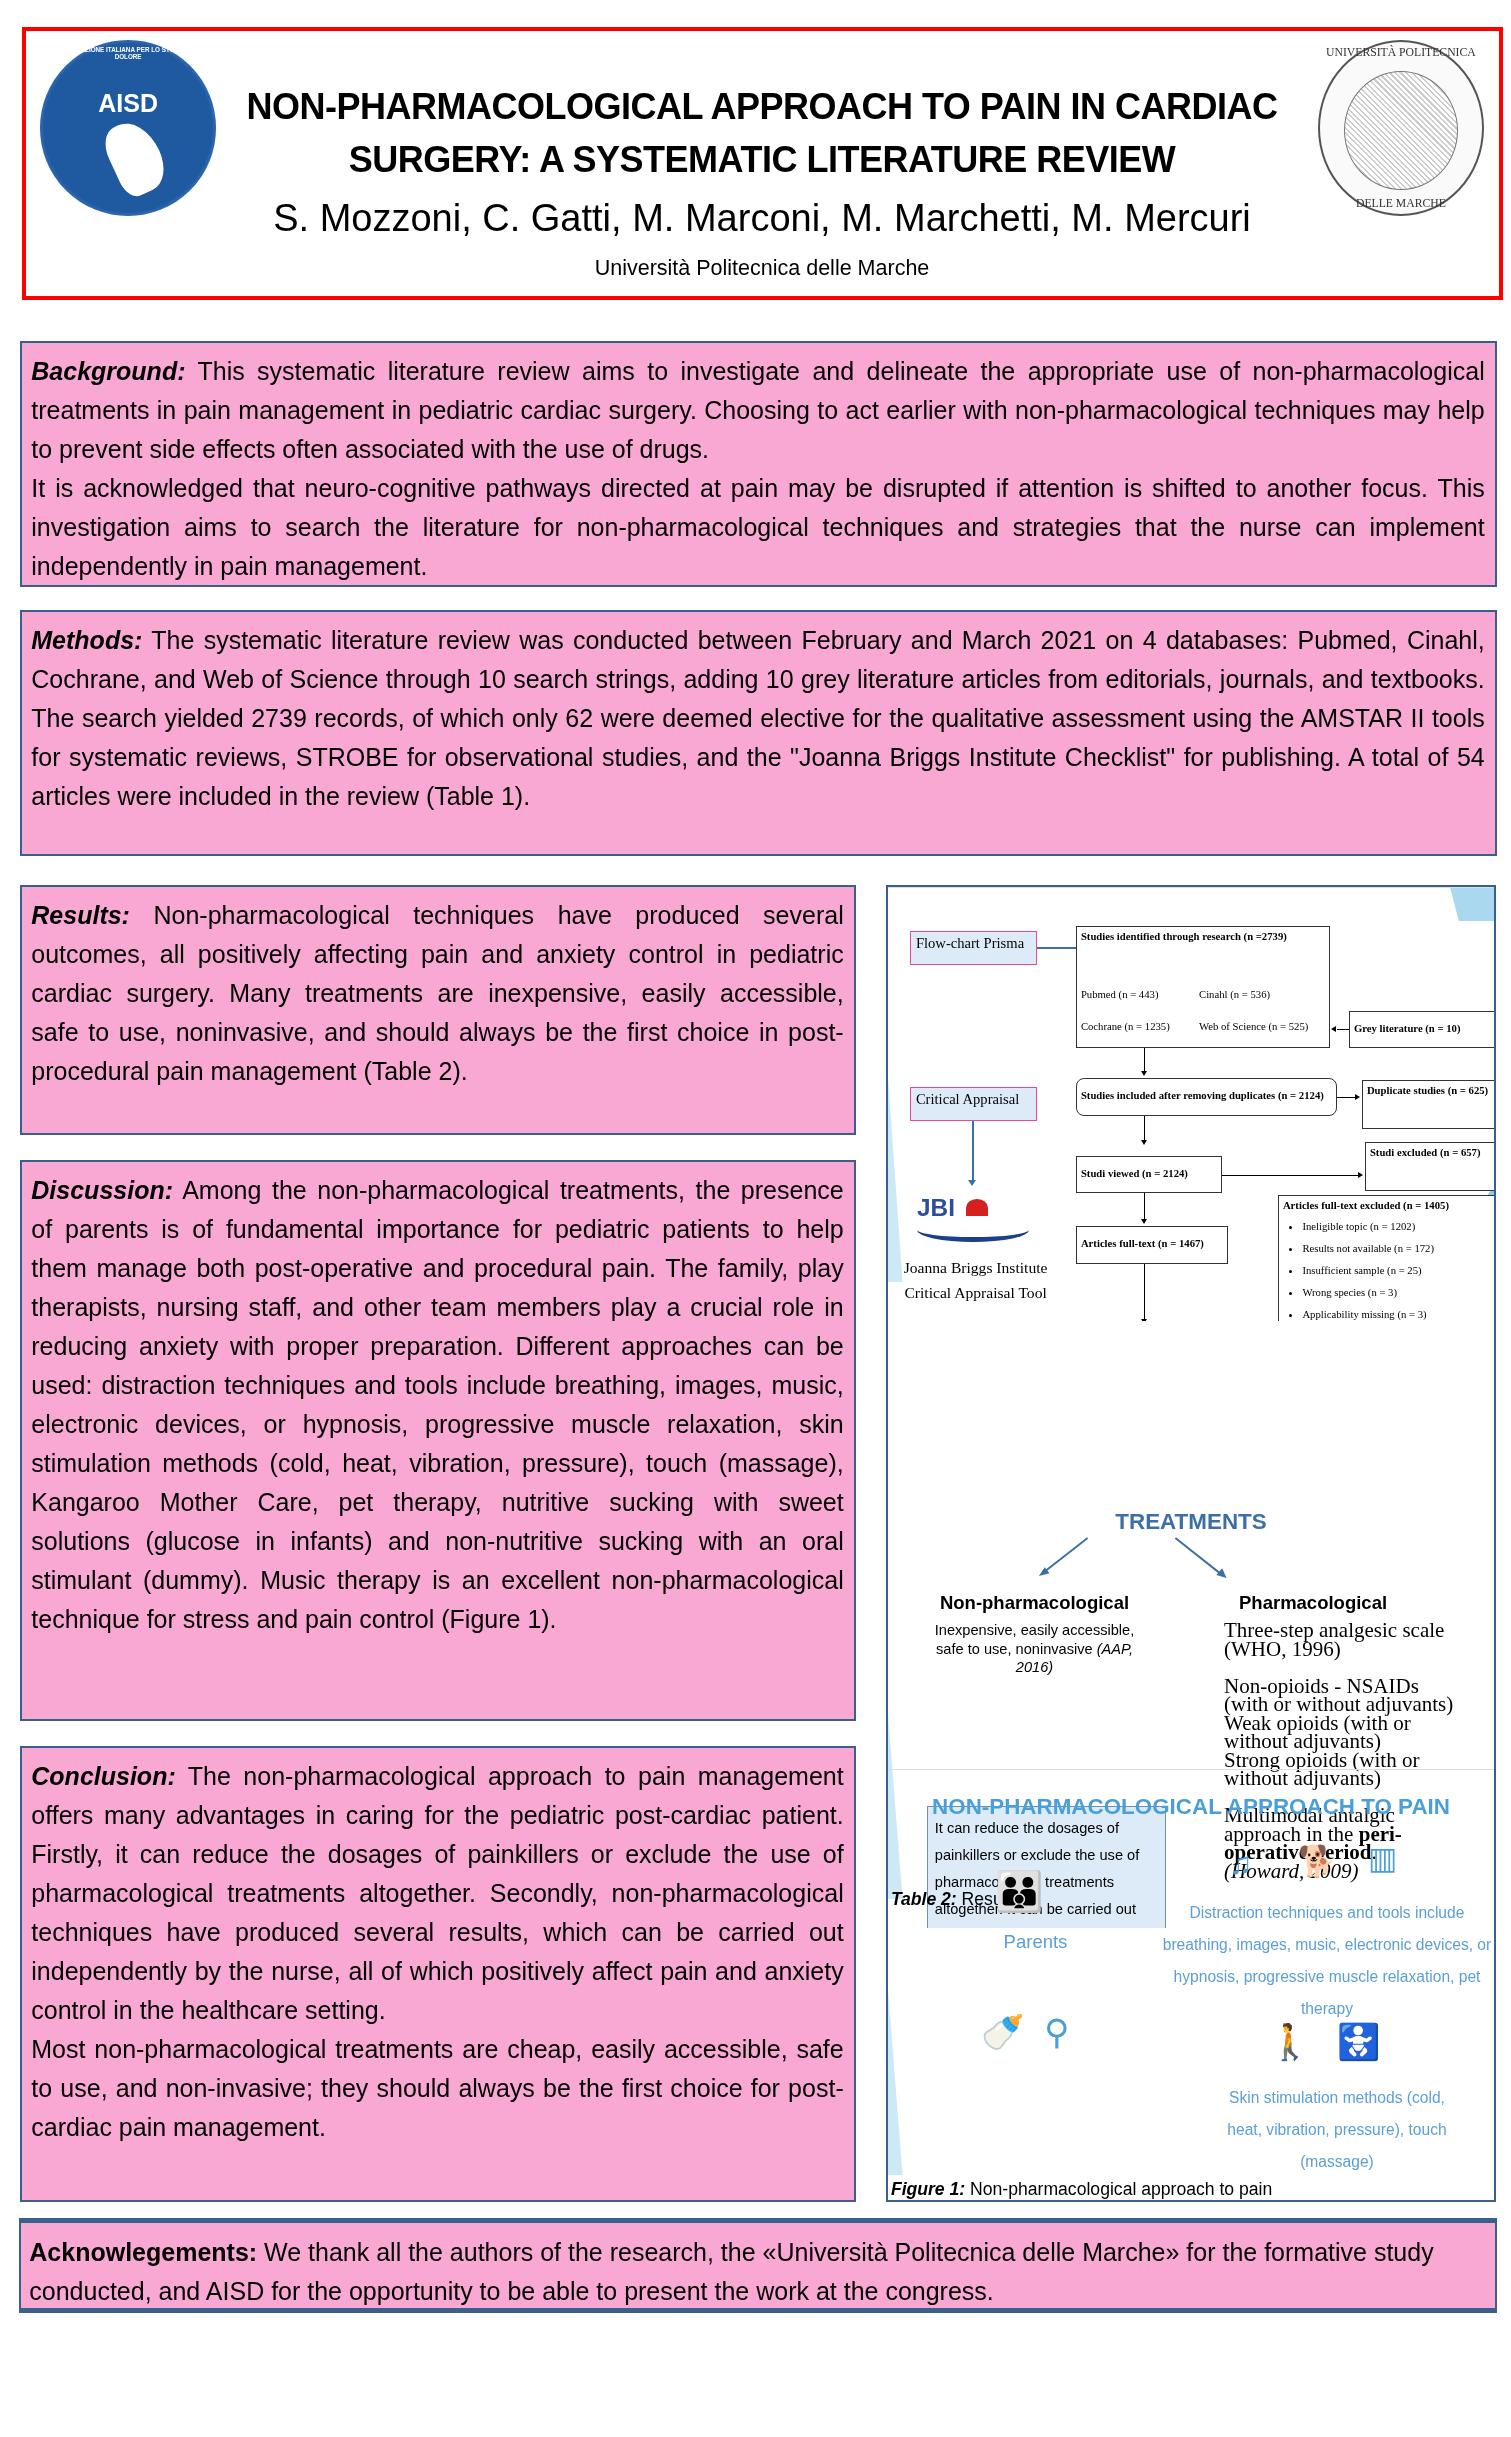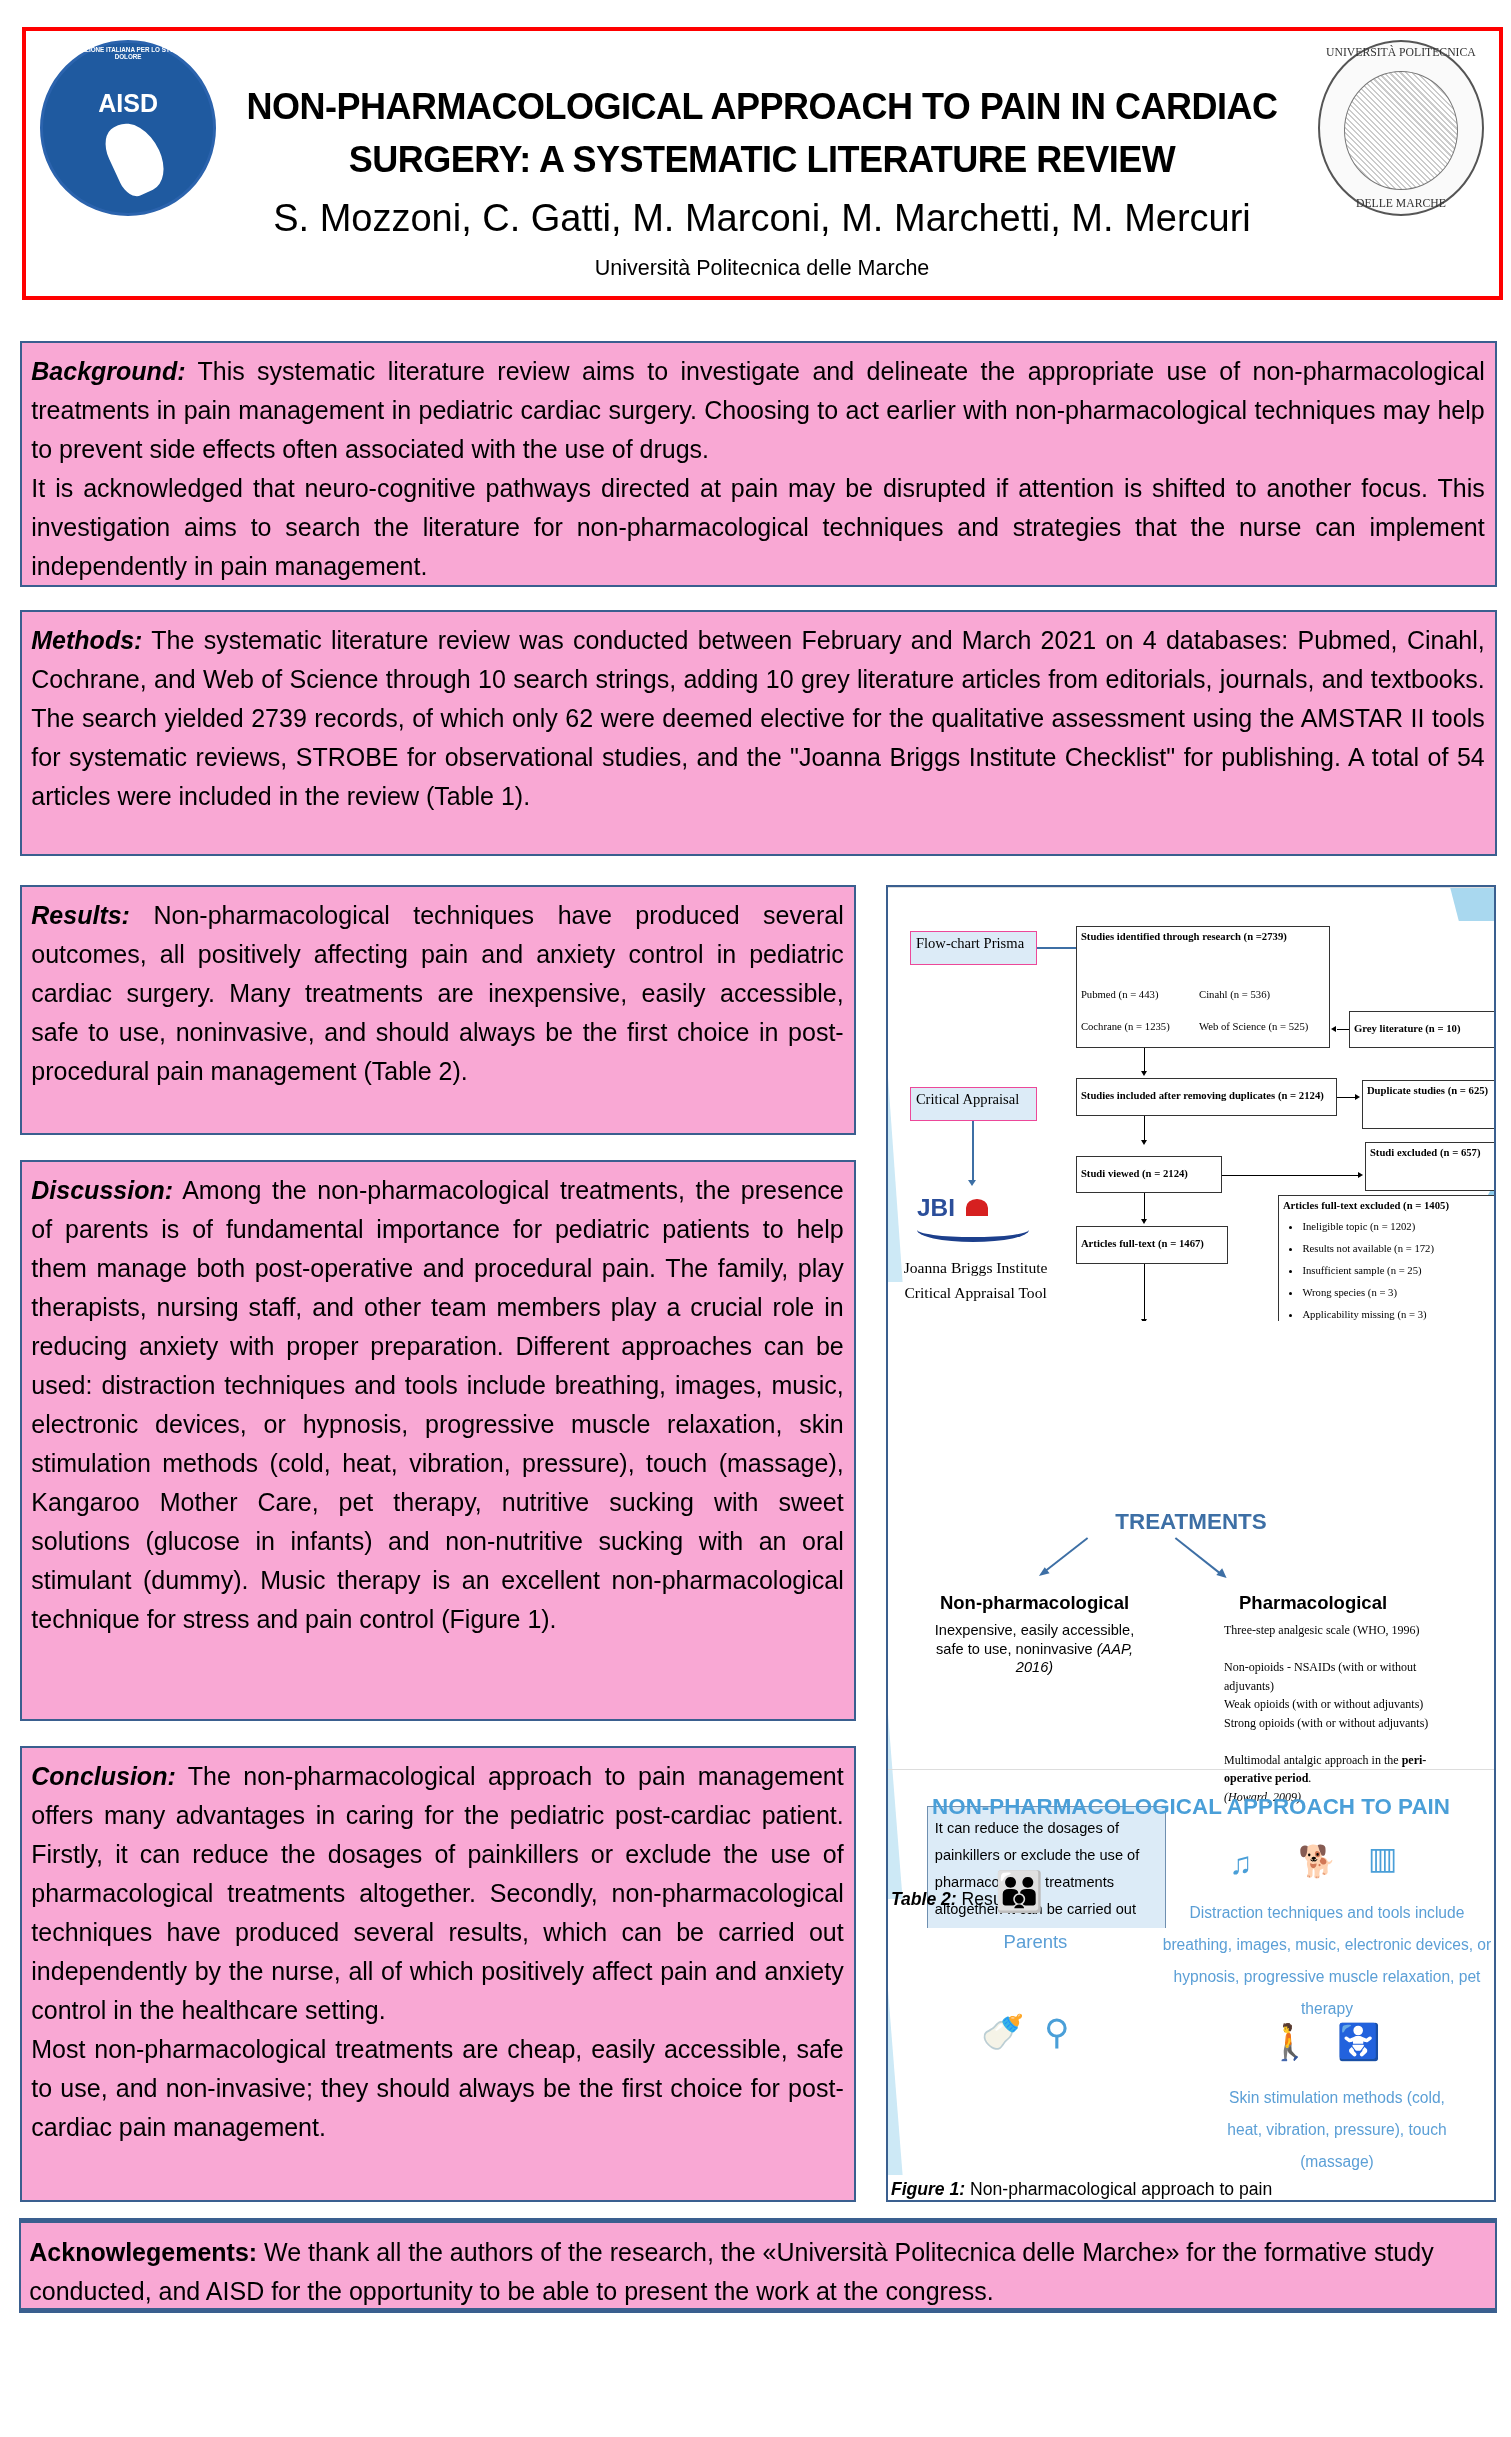--- a/index.html
+++ b/index.html
@@ -126,21 +126,21 @@
       <div style="position:absolute;left:3.9px;top:93px;">Cochrane (n = 1235)</div>
       <div style="position:absolute;left:122px;top:93px;">Web of Science (n = 525)</div>
     </div>
     <div class="fbox" style="left:461px;top:124px;width:146px;height:37px;font-weight:bold;padding-top:9.8px;">Grey literature (n = 10)</div>
     <div class="line" style="left:449px;top:142px;width:12.2px;height:1px;"></div>
     <div class="arrowhead-l" style="left:443px;top:139px;"></div>
 
     <div class="line" style="left:256px;top:161px;width:1px;height:24.4px;"></div>
     <div class="arrowhead-d" style="left:253px;top:184px;"></div>
 
-    <div class="fbox" style="left:188px;top:191px;width:261px;height:38px;font-weight:bold;padding-top:9.8px;">Studies included after removing duplicates (n = 2124)</div>
+    <div class="fbox" style="left:188px;top:191px;width:261px;height:38px;font-weight:bold;padding-top:9.8px;border-radius:8px;">Studies included after removing duplicates (n = 2124)</div>
     <div class="line" style="left:449px;top:210px;width:19.5px;height:1px;"></div>
     <div class="arrowhead-r" style="left:467px;top:207px;"></div>
     <div class="fbox" style="left:474px;top:193px;width:133px;height:49px;font-weight:bold;">Duplicate studies (n = 625)</div>
 
     <div class="line" style="left:256px;top:229px;width:1px;height:24.4px;"></div>
     <div class="arrowhead-d" style="left:253px;top:253px;"></div>
 
     <div class="fbox" style="left:188px;top:269px;width:146px;height:37px;font-weight:bold;padding-top:9.8px;">Studi viewed (n = 2124)</div>
     <div class="line" style="left:334px;top:288px;width:137px;height:1px;"></div>
     <div class="arrowhead-r" style="left:470px;top:285px;"></div>
@@ -175,21 +175,21 @@
       <line x1="110" y1="10" x2="20" y2="80" stroke="#3d6fa5" stroke-width="4"></line>
       <polygon points="10,88 22,70 32,82" fill="#3d6fa5"></polygon>
       <line x1="290" y1="10" x2="385" y2="85" stroke="#3d6fa5" stroke-width="4"></line>
       <polygon points="395,92 374,86 386,72" fill="#3d6fa5"></polygon>
     </svg>
     <div class="t-col-h" style="left:44px;top:93px;width:205px;text-align:center;">Non-pharmacological</div>
     <div class="t-body" style="left:44px;top:122px;width:205px;text-align:center;"><span>Inexpensive, easily accessible, safe to use, noninvasive </span><i>(AAP, 2016)</i></div>
     <div class="t-blue">It can reduce the dosages of painkillers or exclude the use of pharmacological treatments altogether. It can be carried out independently by the nurse.</div>
 
     <div class="t-col-h" style="left:351px;top:93px;">Pharmacological</div>
-    <div class="t-body serif" style="left:336px;top:122px;width:244px;font-size:12px;">
+    <div class="t-body serif" style="left:336px;top:122px;width:244px;font-size:21px;">
       <div>Three-step analgesic scale (WHO, 1996)</div>
       <div style="height:18.5px;"></div>
       <div>Non-opioids - NSAIDs (with or without adjuvants)</div>
       <div>Weak opioids (with or without adjuvants)</div>
       <div>Strong opioids (with or without adjuvants)</div>
       <div style="height:18.5px;"></div>
       <div><span>Multimodal antalgic approach in the </span><b>peri-operative period</b><span>.</span></div>
       <i>(Howard, 2009)</i>
     </div>
     <div class="caption" style="top:390px;"><b>Table 2:</b><span> Results</span></div>

